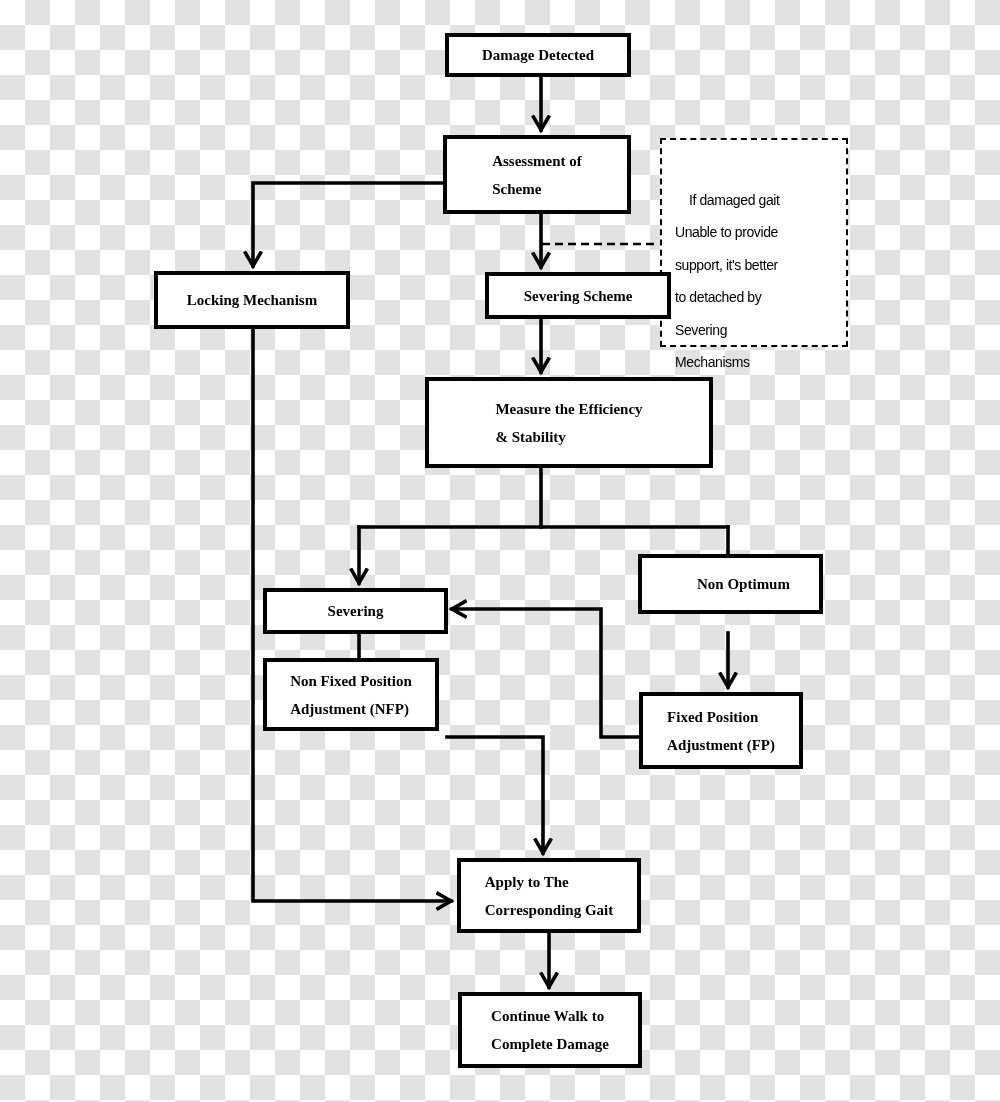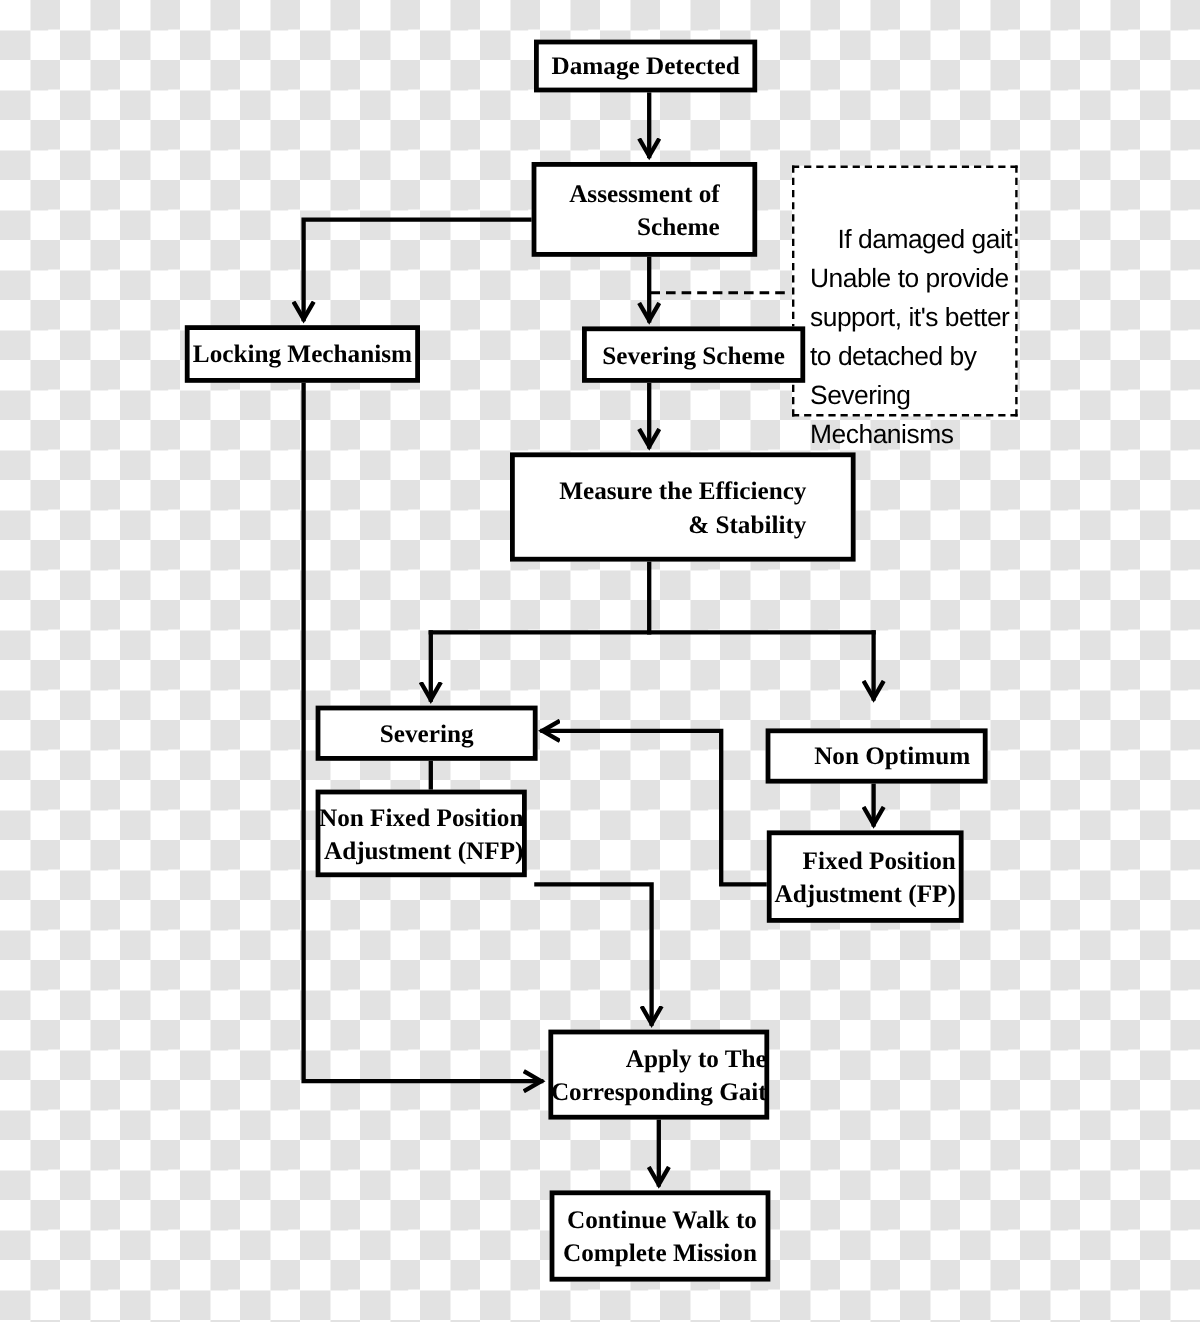--- a/index.html
+++ b/index.html
@@ -36,52 +36,52 @@
     stroke-linecap: butt;
   }
   .node {
     position: absolute;
     box-sizing: border-box;
     background: #ffffff;
     border: 4px solid #000000;
     display: flex;
     align-items: center;
     justify-content: center;
-    text-align: right;
+    text-align: left;
     font-family: "Liberation Serif", serif;
     font-weight: bold;
-    font-size: 21px;
+    font-size: 15px;
     line-height: 28px;
     color: #000000;
     white-space: pre;
   }
   .note {
     position: absolute;
     box-sizing: border-box;
     background: #ffffff;
     border: 2px dashed #000000;
     font-family: "Liberation Sans", sans-serif;
     font-weight: normal;
-    font-size: 22px;
+    font-size: 14px;
     line-height: 32.5px;
     letter-spacing: -0.4px;
     color: #000000;
     white-space: pre;
     padding: 11px 4px 0 13px;
   }
 
   
   .n-damage    { left: 445px; top: 33px;  width: 186px; height: 44px; }
   .n-assess    { left: 443px; top: 135px; width: 188px; height: 79px; }
   .n-note      { left: 660px; top: 138px; width: 188px; height: 209px; }
-  .n-locking   { left: 154px; top: 271px; width: 196px; height: 48px; }
+  .n-locking   { left: 154px; top: 271px; width: 196px; height: 58px; }
   .n-severing  { left: 445px; top: 272px; width: 186px; height: 47px; margin-left: 40px; }
   .n-measure   { left: 425px; top: 377px; width: 288px; height: 91px; }
   .n-optimum   { left: 263px; top: 588px; width: 185px; height: 46px; }
-  .n-nonopt    { left: 638px; top: 607px; width: 185px; height: 46px; padding-left: 26px; }
+  .n-nonopt    { left: 638px; top: 554px; width: 185px; height: 60px; padding-left: 26px; }
   .n-nfp       { left: 263px; top: 658px; width: 176px; height: 73px; }
   .n-fp        { left: 639px; top: 692px; width: 164px; height: 77px; }
   .n-apply     { left: 457px; top: 858px; width: 184px; height: 75px; }
   .n-continue  { left: 458px; top: 992px; width: 184px; height: 76px; }
 </style>
 </head>
 <body>
 
 <div class="canvas">
 
@@ -169,16 +169,16 @@
 Adjustment (FP)</span>
   </div>
 
   <div class="node n-apply">
     <span>Apply to The
 Corresponding Gait</span>
   </div>
 
   <div class="node n-continue">
     <span>Continue Walk to
-Complete Mission</span>
+Complete Damage</span>
   </div>
 
 </div>
 
 </body></html>

